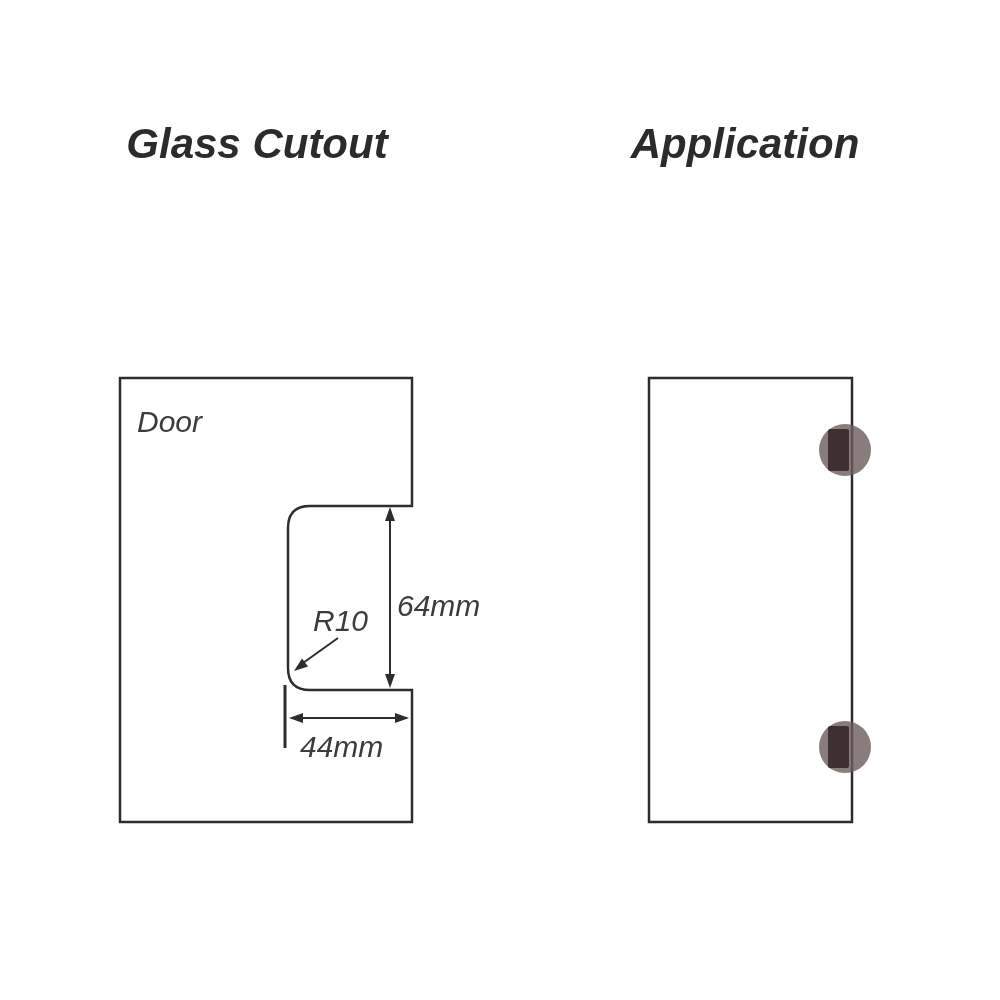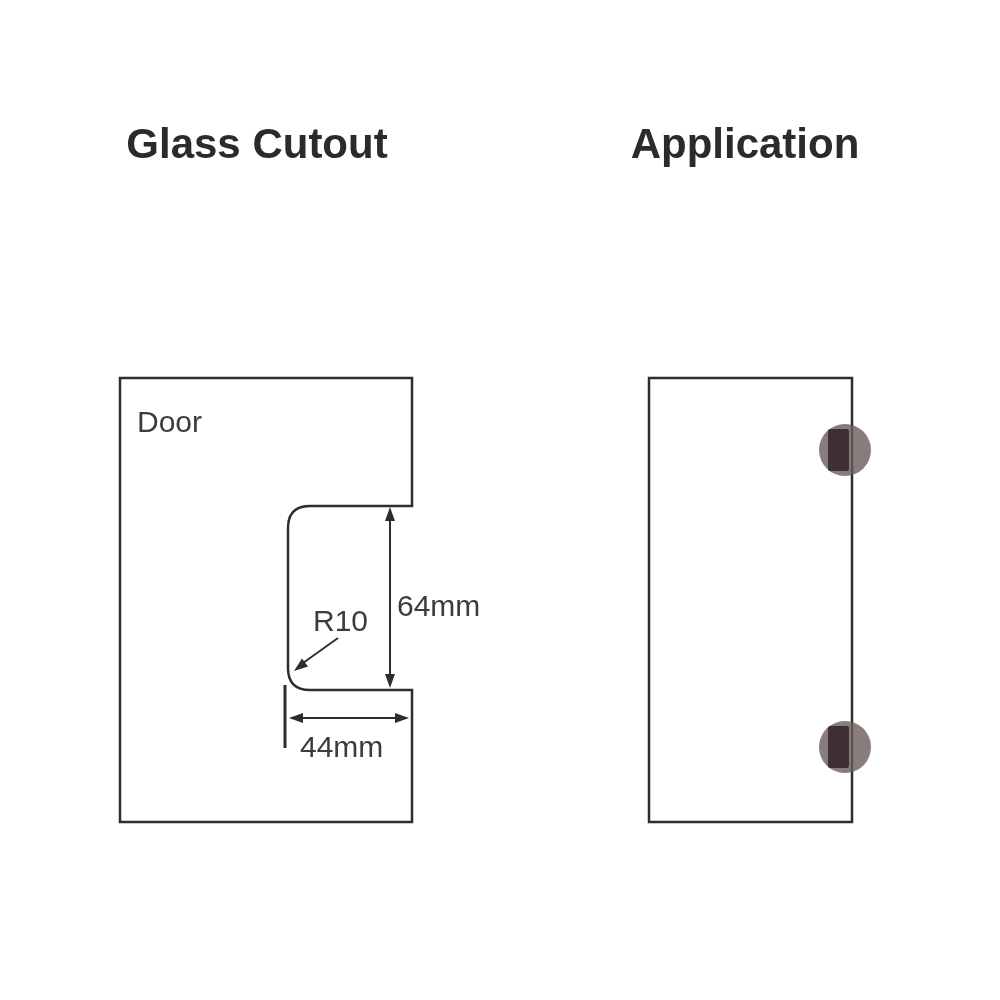--- a/index.html
+++ b/index.html
@@ -7,20 +7,21 @@
     padding:0;
     background:#ffffff;
   }
   .canvas{
     width:1000px;
     height:1000px;
     position:relative;
     background:#ffffff;
     font-family:"Liberation Sans", sans-serif;
     overflow:hidden;
+    font-style:italic;
   }
   svg{display:block;}
   .title{
     font-size:42px;
     font-weight:600;
     fill:#2b2b2b;
     font-family:"Liberation Sans", sans-serif;
   }
   .label{
     font-size:30px;

